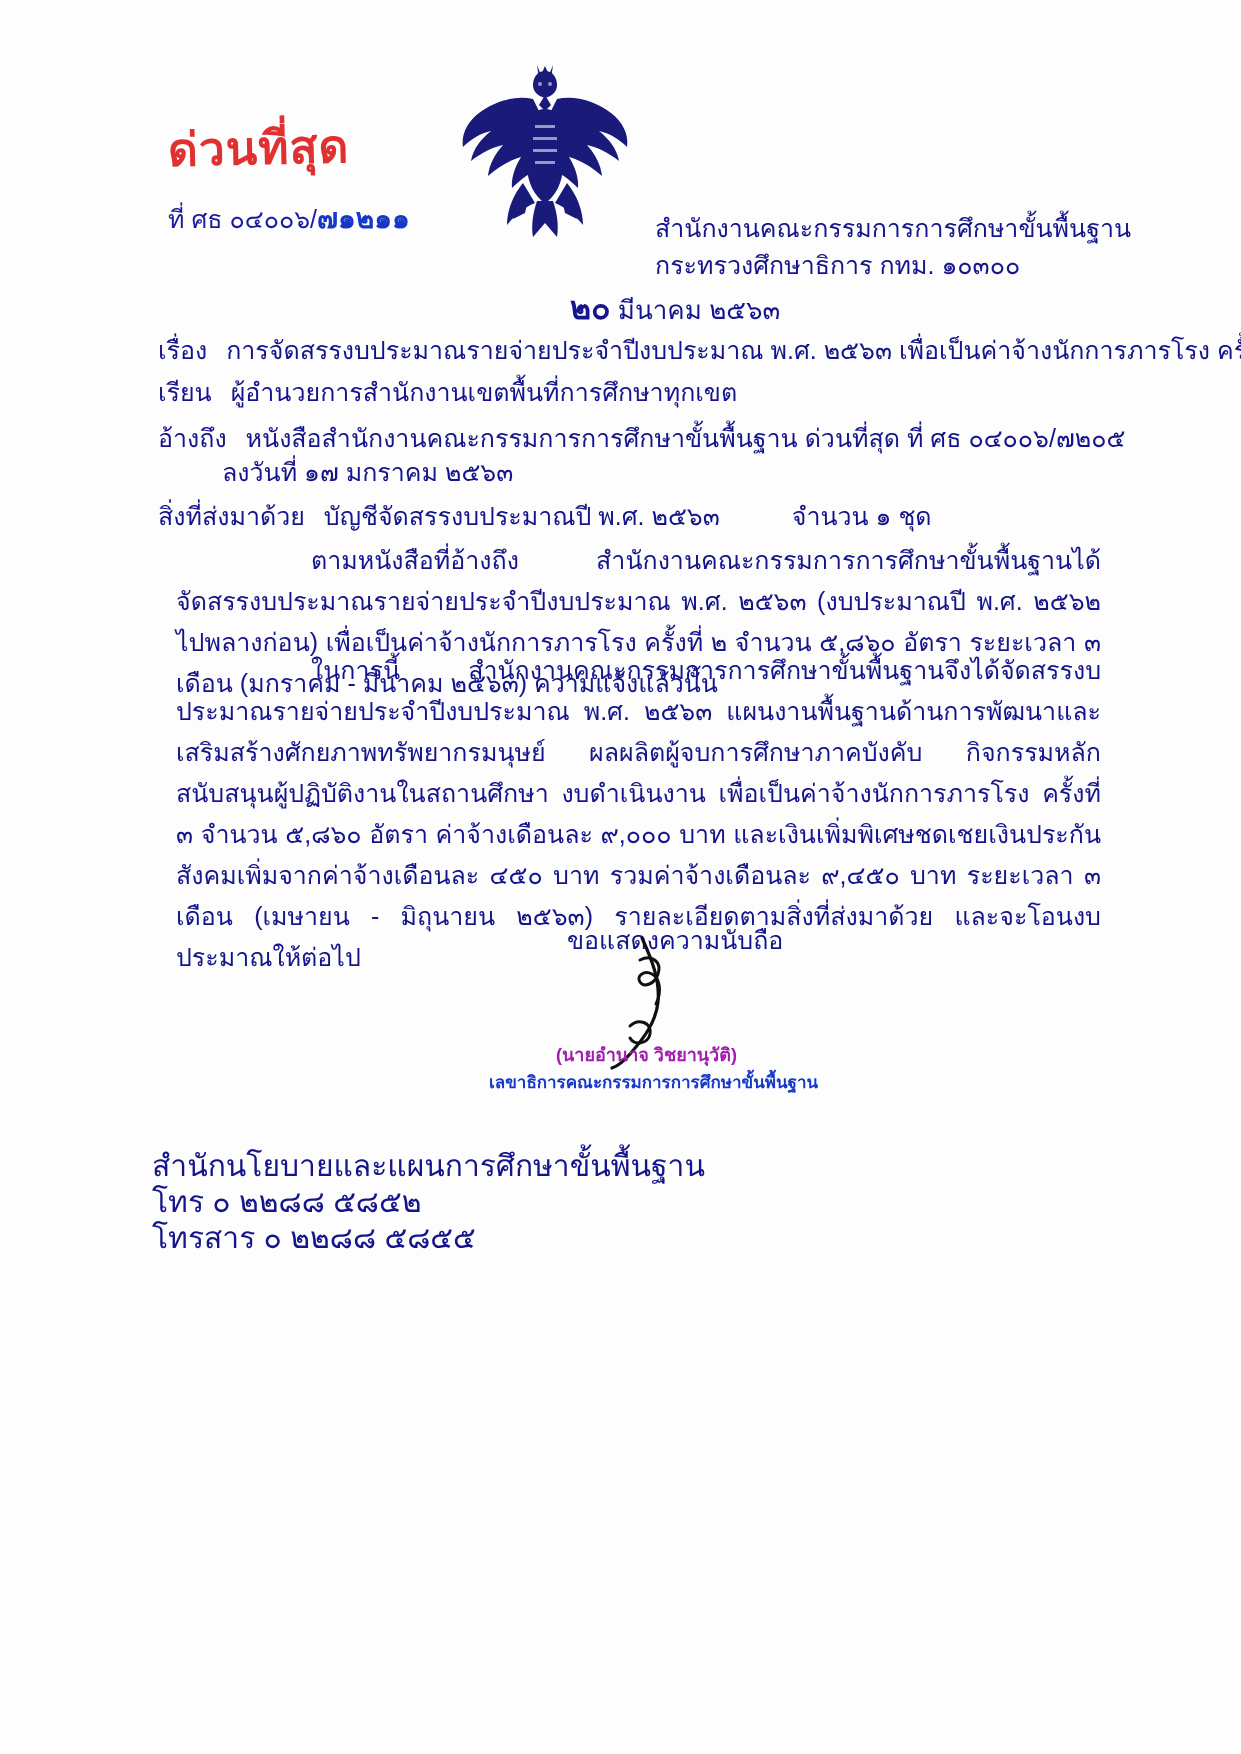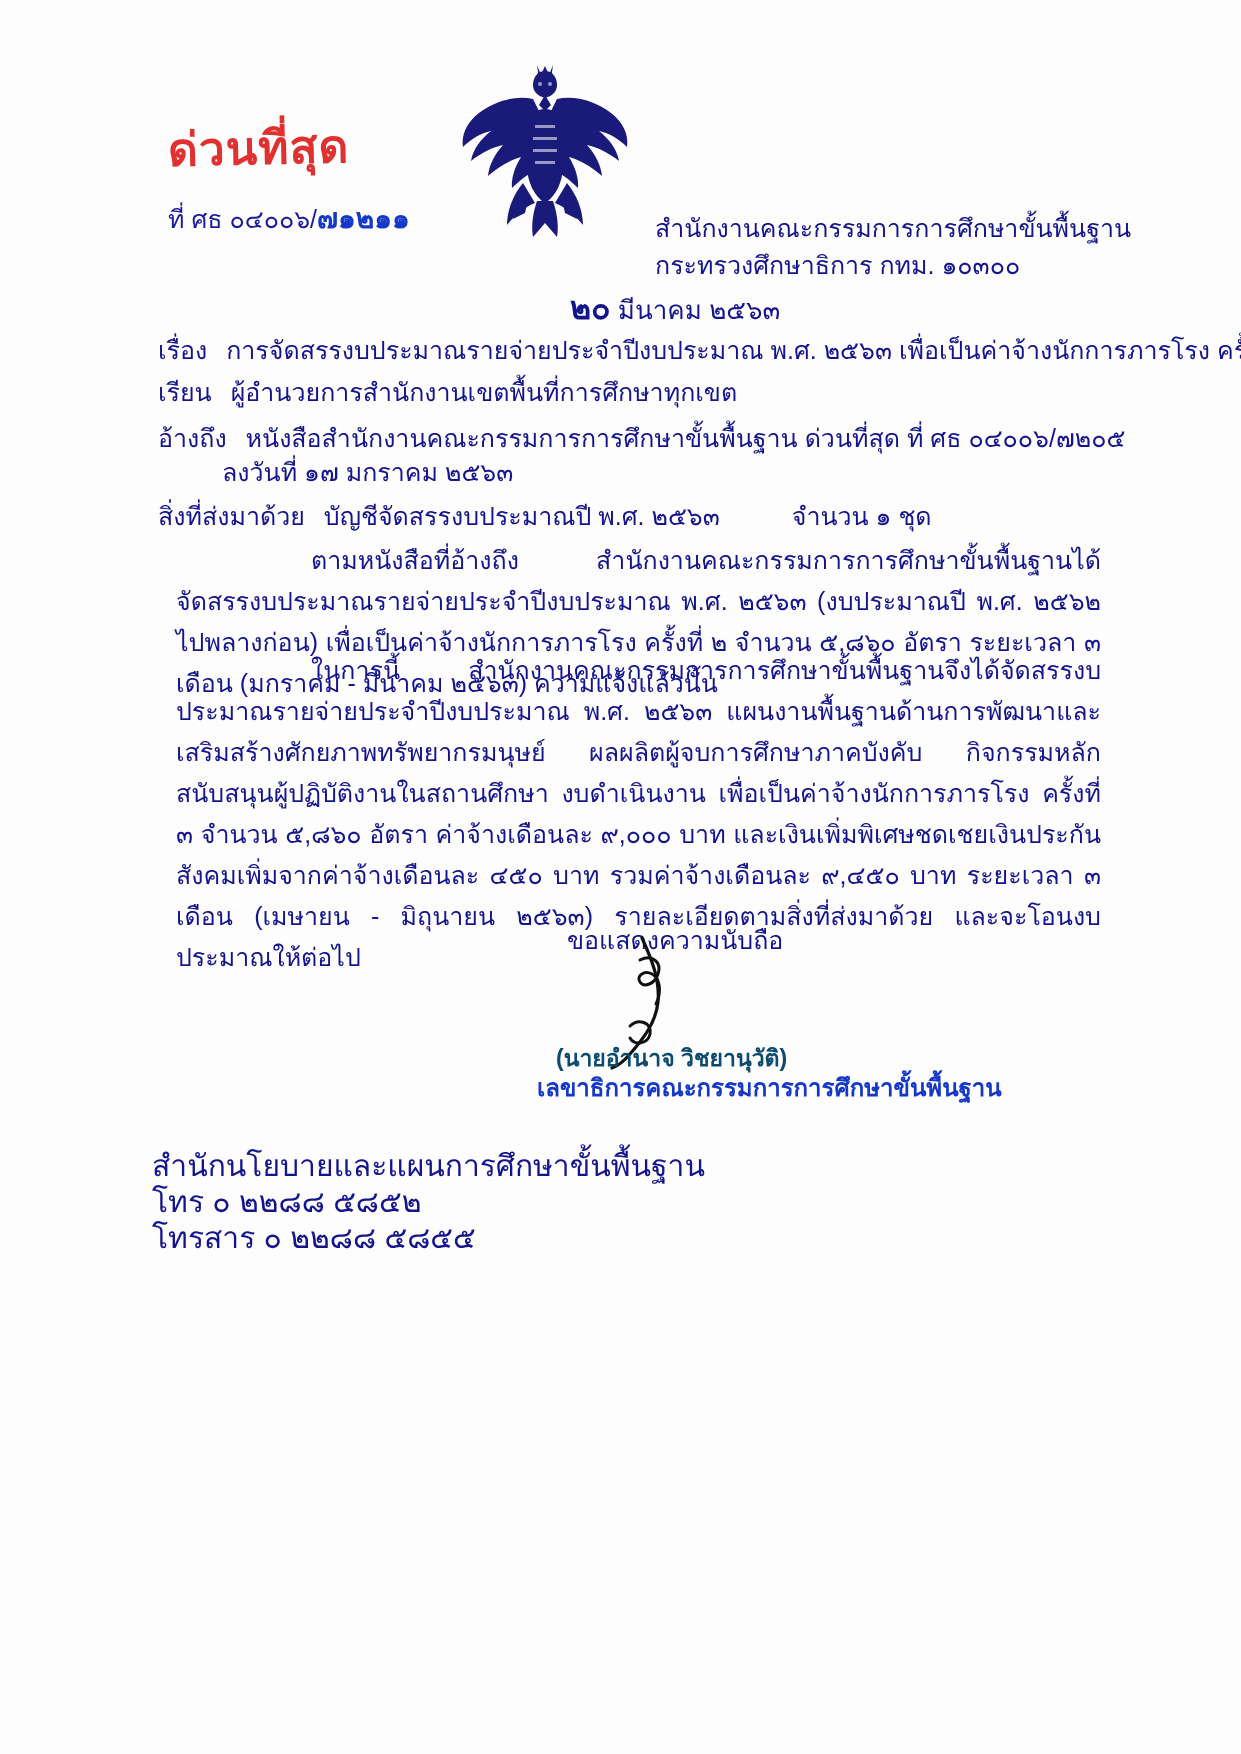--- a/index.html
+++ b/index.html
@@ -121,34 +121,33 @@
     position: absolute;
     left: 600px;
     top: 930px;
     width: 120px;
     height: 140px;
   }
   .sig-name {
     position: absolute;
     left: 556px;
     top: 1040px;
-    font-size: 23px;
-    font-weight: bold;
-    color: #0c4a6e;
+    font-size: 18px;
+    font-weight: bold;
+    color: #a21caf;
     white-space: nowrap;
   }
   .sig-title {
     position: absolute;
     left: 489px;
     top: 1068px;
-    font-size: 24px;
+    font-size: 17px;
     font-weight: bold;
     color: #1538c8;
     white-space: nowrap;
-    margin-left: 48px;
   }
   
   .footer {
     position: absolute;
     left: 152px;
     top: 1148px;
     font-size: 30px;
     line-height: 36px;
   }
   .footer div { white-space: nowrap; }

